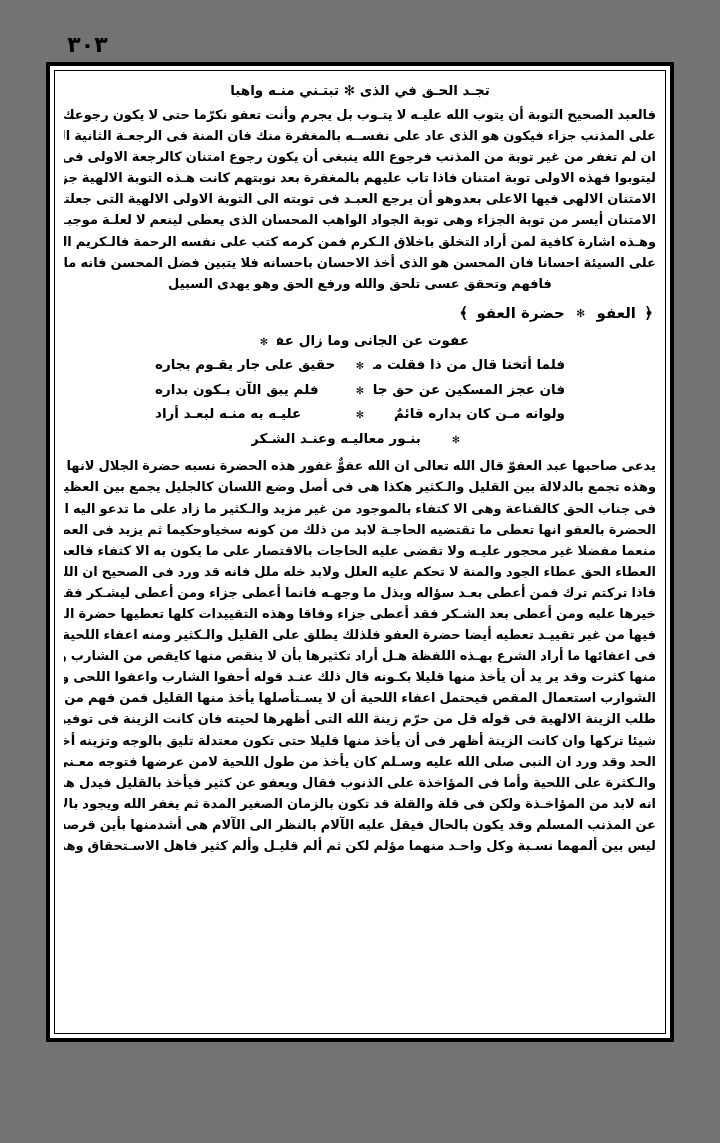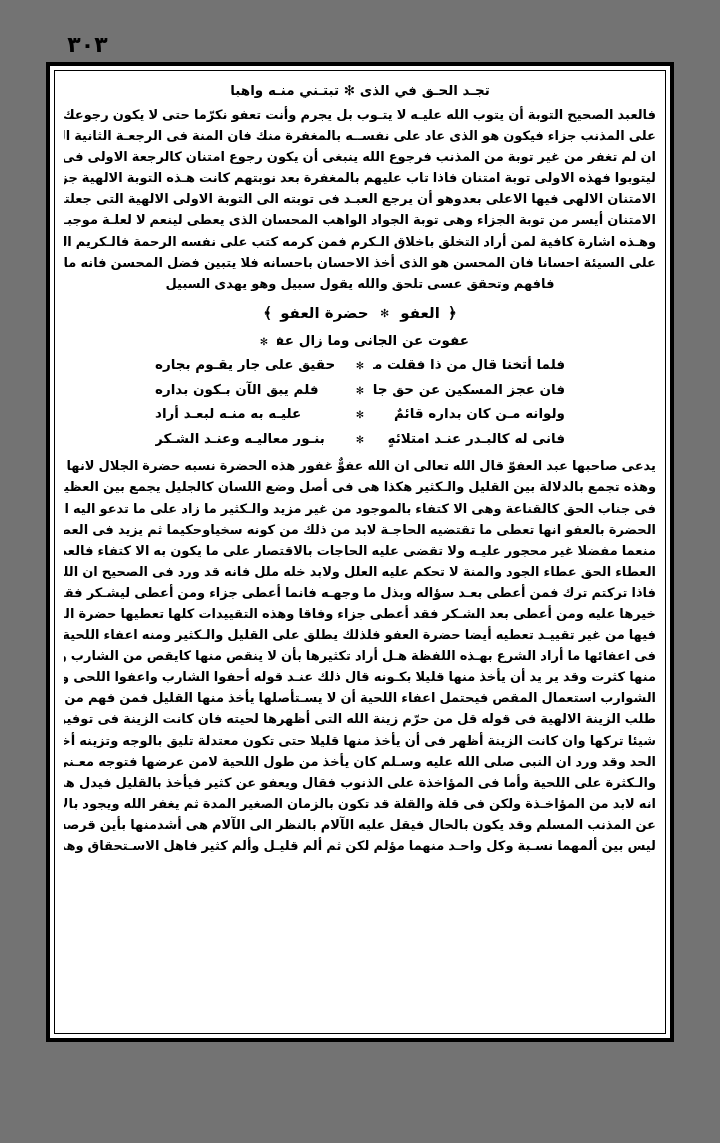--- a/index.html
+++ b/index.html
@@ -114,21 +114,20 @@
   }
 
   
   .prose .txt-line.last {
     text-align: center;
     text-align-last: center;
   }
 
   
   .section-heading {
-    text-align: center;
     font-size: 15px;
     line-height: 24px;
     font-weight: bold;
     margin: 7px 0 3px 0;
     letter-spacing: 1px;
   }
 
   .section-heading .orn {
     font-size: 15px;
     padding: 0 3px;
@@ -202,21 +201,21 @@
 
         <div class="prose">
           <span class="txt-line blk">فالعبد الصحيح التوبة أن يتوب الله عليـه لا يتـوب بل يجرم وأنت تعفو نكرّما حتى لا يكون رجوعك بالمغفرة</span>
           <span class="txt-line blk">على المذنب جزاء فيكون هو الذى عاد على نفســه بالمغفرة منك فان المنة فى الرجعـة الثانية التى هى رجعـة المغفرة</span>
           <span class="txt-line blk">ان لم تغفر من غير توبة من المذنب فرجوع الله ينبغى أن يكون رجوع امتنان كالرجعة الاولى فى قوله ثم تاب عليهم</span>
           <span class="txt-line blk">ليتوبوا فهذه الاولى توبة امتنان فاذا تاب عليهم بالمغفرة بعد نوبتهم كانت هـذه التوبة الالهية جزاء لا يتخلص</span>
           <span class="txt-line blk">الامتنان الالهى فيها الاعلى بعدوهو أن يرجع العبـد فى توبته الى التوبة الاولى الالهية التى جعلته أن يتوب وتوبة</span>
           <span class="txt-line blk">الامتنان أيسر من توبة الجزاء وهى توبة الجواد الواهب المحسان الذى يعطى لينعم لا لعلـة موجبـة عقـلا ولا شرعا</span>
           <span class="txt-line blk">وهـذه اشارة كافية لمن أراد التخلق باخلاق الـكرم فمن كرمه كتب على نفسه الرحمة فالـكريم المطلق من جازى</span>
           <span class="txt-line blk">على السيئة احسانا فان المحسن هو الذى أخذ الاحسان باحسانه فلا يتبين فضل المحسن فانه ما على المحسنين من سبيل</span>
-          <span class="txt-line blk last">فافهم وتحقق عسى تلحق  والله يقول سبيل وهو يهدى السبيل</span>
+          <span class="txt-line blk last">فافهم وتحقق عسى تلحق  والله ورفع الحق وهو يهدى السبيل</span>
         </div>
 
         <div class="section-heading">
           <span class="orn">﴿</span>
           <span>العفو</span>
           <span class="star">✻</span>
           <span>حضرة العفو</span>
           <span class="orn">﴾</span>
         </div>
 
@@ -239,21 +238,20 @@
             <span class="hemi left">فلم يبق الآن بـكون بداره</span>
           </div>
 
           <div class="poem-line">
             <span class="hemi right">ولوانه مـن كان بداره قائمٌ</span>
             <span class="poem-star">✻</span>
             <span class="hemi left">عليـه به منـه لبعـد أراد</span>
           </div>
 
           <div class="poem-line">
-            <span class="hemi right">فانى له كالبـدر عنـد امتلائهٍ</span>
             <span class="poem-star">✻</span>
             <span class="hemi left">بنـور معاليـه وعنـد الشـكر</span>
           </div>
 
         </div>
 
         <div class="prose">
           <span class="txt-line blk">يدعى صاحبها عبد العفوّ  قال الله تعالى ان الله عفوٌّ غفور  هذه الحضرة نسبه حضرة الجلال لانها تجمع الضدين</span>
           <span class="txt-line blk">وهذه تجمع بالدلالة بين القليل والـكثير هكذا هى فى أصل وضع اللسان كالجليل يجمع بين العظيم والحقير  فالعفو الالهى</span>
           <span class="txt-line blk">فى جناب الحق كالقناعة وهى الا كتفاء بالموجود من غير مزيد والـكثير ما زاد على ما تدعو اليه الحاجة فاتصاف</span>

